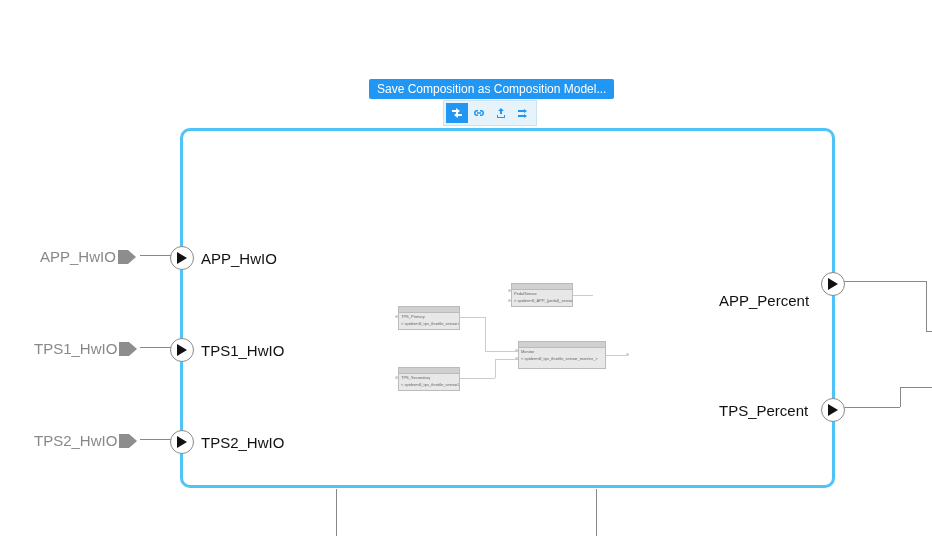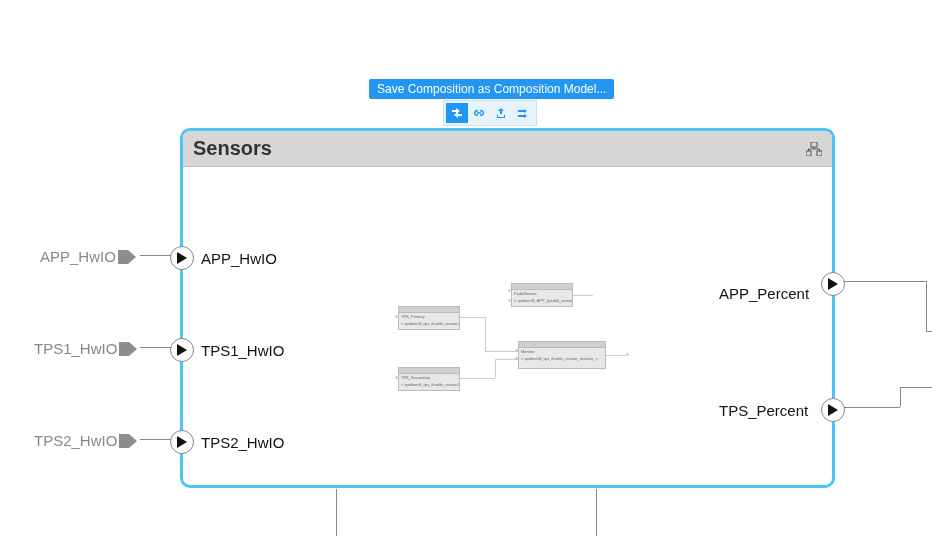--- a/index.html
+++ b/index.html
@@ -188,31 +188,20 @@
 <div class="wire" style="left:926px; top:281px; width:1px; height:50px;"></div>
 <div class="wire" style="left:926px; top:331px; width:6px; height:1px;"></div>
 <div class="wire" style="left:840px; top:407px; width:60px; height:1px;"></div>
 <div class="wire" style="left:900px; top:387px; width:1px; height:20px;"></div>
 <div class="wire" style="left:900px; top:387px; width:32px; height:1px;"></div>
 
 <div class="wire" style="left:336px; top:489px; width:1px; height:47px;"></div>
 <div class="wire" style="left:596px; top:489px; width:1px; height:47px;"></div>
 
 <div class="component" style="left:180px; top:128px; width:655px; height:360px;">
-  <div class="component-header">
-    <span class="component-title">Sensors</span>
-    <span class="hier-icon">
-      <svg width="16" height="14" viewBox="0 0 16 14">
-        <rect x="5" y="0" width="6" height="5" fill="none" stroke="#555" stroke-width="1"></rect>
-        <rect x="0" y="9" width="5" height="5" fill="none" stroke="#555" stroke-width="1"></rect>
-        <rect x="11" y="9" width="5" height="5" fill="none" stroke="#555" stroke-width="1"></rect>
-        <path d="M8 5 L8 7 M2.5 9 L2.5 7 L13.5 7 L13.5 9" fill="none" stroke="#555" stroke-width="1"></path>
-      </svg>
-    </span>
-  </div>
 
   <div class="port" style="left:-13px; top:115px;">
     <svg width="10" height="12">
         <path d="M0 0 L10 6 L0 12 Z" fill="#111"></path>
       </svg>
   </div>
   <span class="port-label-inside" style="left:18px; top:119px;">APP_HwIO</span>
 
   <div class="port" style="left:-13px; top:207px;">
     <svg width="10" height="12">
@@ -226,21 +215,21 @@
         <path d="M0 0 L10 6 L0 12 Z" fill="#111"></path>
       </svg>
   </div>
   <span class="port-label-inside" style="left:18px; top:303px;">TPS2_HwIO</span>
 
   <div class="port" style="left:638px; top:141px;">
     <svg width="10" height="12">
         <path d="M0 0 L10 6 L0 12 Z" fill="#111"></path>
       </svg>
   </div>
-  <span class="port-label-inside" style="left:536px; top:154px;">APP_Percent</span>
+  <span class="port-label-inside" style="left:536px; top:161px;">APP_Percent</span>
 
   <div class="port" style="left:638px; top:267px;">
     <svg width="10" height="12">
         <path d="M0 0 L10 6 L0 12 Z" fill="#111"></path>
       </svg>
   </div>
   <span class="port-label-inside" style="left:536px; top:271px;">TPS_Percent</span>
 
   <div class="mini-block" style="left:215px; top:175px; width:62px; height:24px;">
     <div class="mini-block-hdr"></div>

